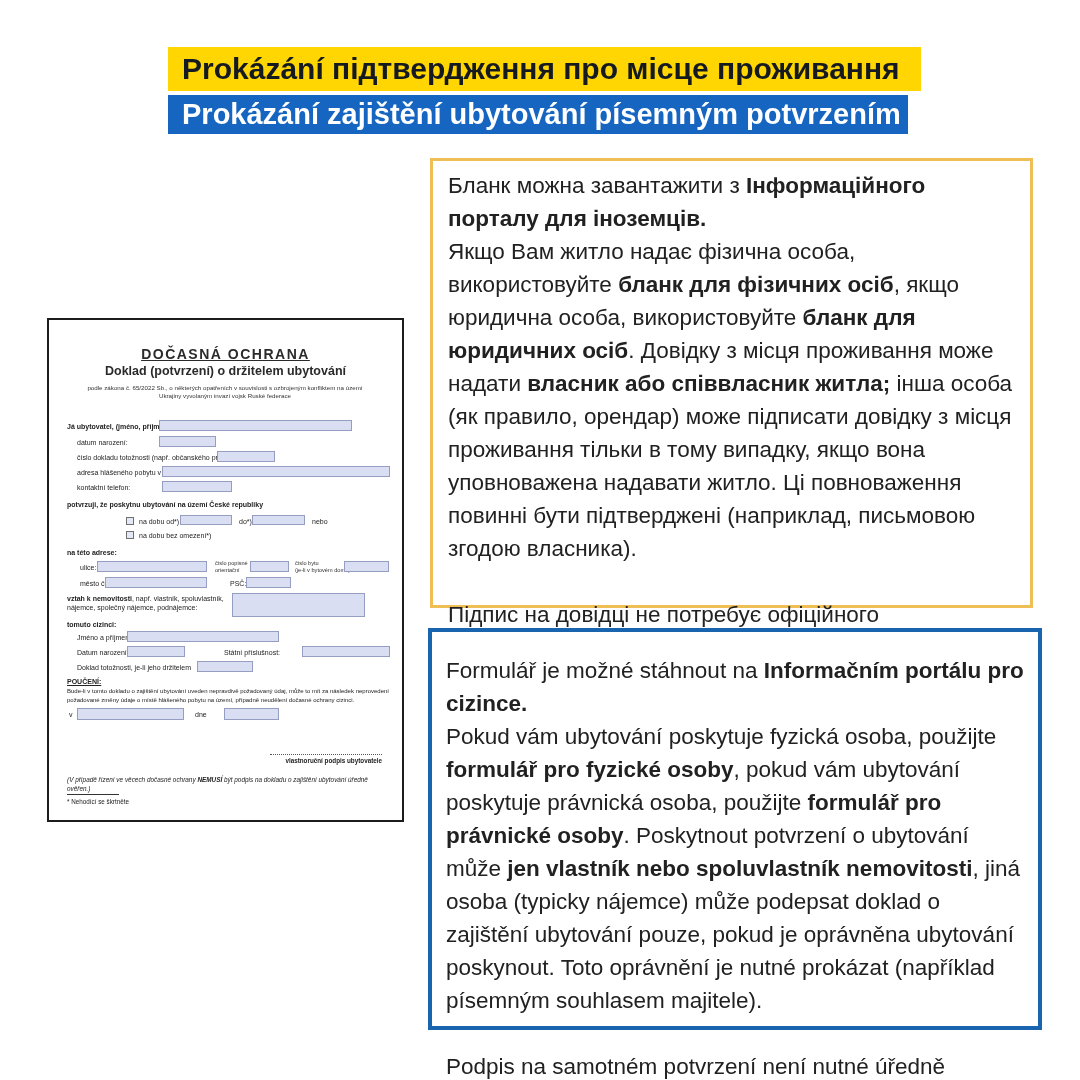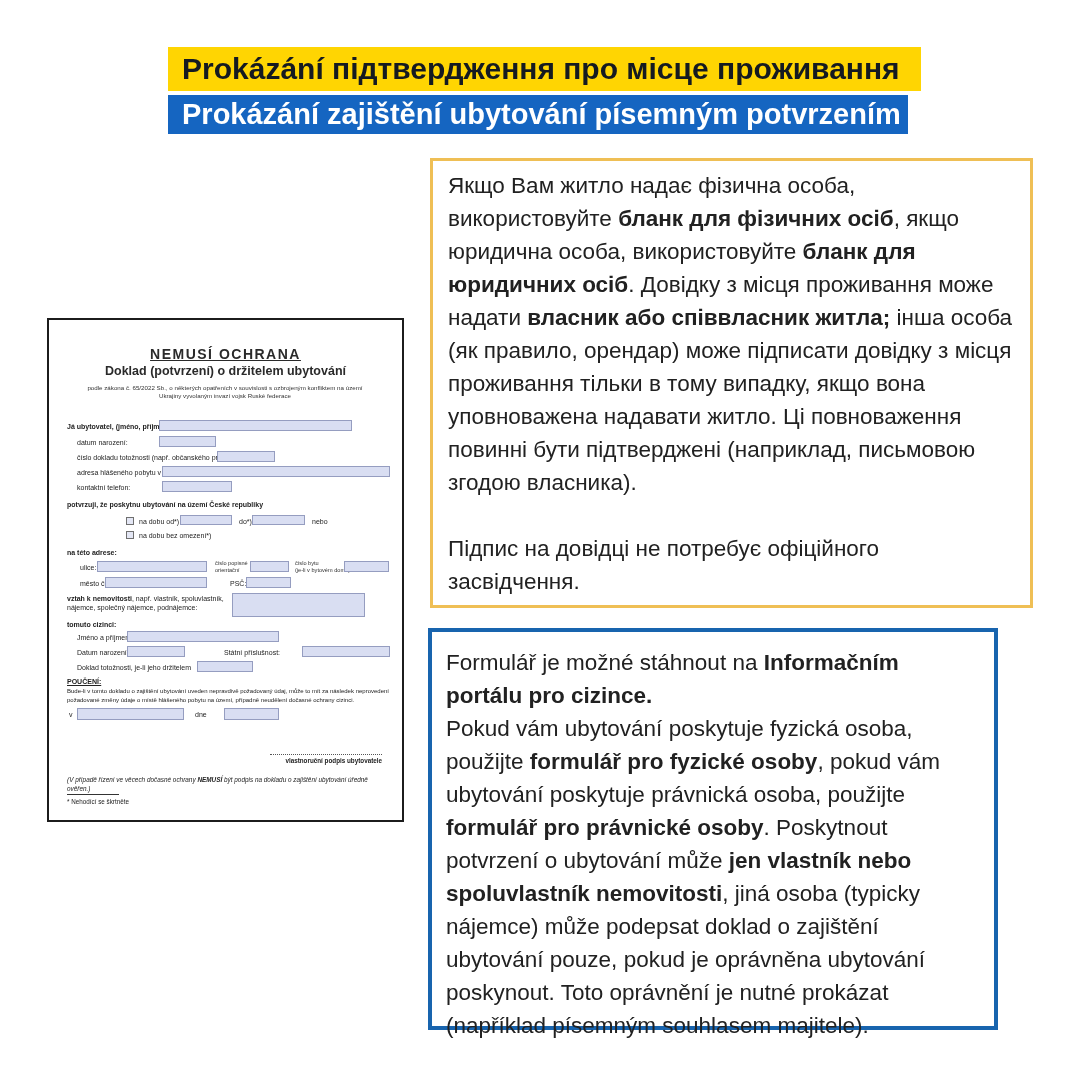--- a/index.html
+++ b/index.html
@@ -14,22 +14,22 @@
   .banner-ua { left:168px; top:47px; width:753px; height:44px;
                background:#FFD502; color:#151a21; font-size:30px; }
   .banner-cz { left:168px; top:95px; width:740px; height:39px;
                background:#1565C1; color:#ffffff; font-size:29px; }
 
   
   .info-box { position:absolute; background:#ffffff; box-sizing:border-box;
               color:#212121; font-size:22.5px; line-height:33px; }
   .box-ua { left:430px; top:158px; width:603px; height:450px;
             border:3px solid #EFBF55; padding:8px 15px; }
-  .box-cz { left:428px; top:628px; width:570px; height:402px;
-            border:4px solid #1864AE; padding:14px 14px; }
+  .box-cz { left:428px; top:628px; width:614px; height:402px;
+            border:4px solid #1864AE; padding:22px 14px; }
   .info-box p { margin:0; }
   .info-box p.gap { margin-top:33px; }
   .info-box b { font-weight:bold; }
 
   
   .form-panel { position:absolute; left:47px; top:318px; width:357px; height:504px;
                 background:#ffffff; border:2px solid #1c1c1c; box-sizing:border-box;
                 color:#2a2a2a; }
   .form-panel * { box-sizing:border-box; }
   .ft1 { position:absolute; top:26px; left:0; width:100%; text-align:center;
@@ -51,21 +51,21 @@
 </style>
 </head>
 <body>
 
 <div class="canvas">
 
   <div class="banner banner-ua">Prokázání підтвердження про місце проживання</div>
   <div class="banner banner-cz">Prokázání zajištění ubytování písemným potvrzením</div>
 
   <div class="form-panel">
-    <div class="ft1">NEMUSÍ OCHRANA</div>
+    <div class="ft1">DOČASNÁ OCHRANA</div>
     <div class="ft2">Doklad (potvrzení) o držitelem ubytování</div>
     <div class="fsub">podle zákona č. 65/2022 Sb., o některých opatřeních v souvislosti s ozbrojeným konfliktem na území Ukrajiny vyvolaným invazí vojsk Ruské federace</div>
 
     <span class="f-label b" style="top:103px;left:18px;">Já ubytovatel, (jméno, příjmení):</span>
     <div class="fld" style="top:100px;left:110px;width:193px;"></div>
 
     <span class="f-label" style="top:119px;left:28px;">datum narození:</span>
     <div class="fld" style="top:116px;left:110px;width:57px;"></div>
 
     <span class="f-label" style="top:134px;left:28px;">číslo dokladu totožnosti (např. občanského průkazu):</span>
@@ -132,20 +132,21 @@
     <div class="sig-line" style="top:434px;left:221px;width:112px;"></div>
     <span class="f-label b" style="top:437px;left:180px;width:153px;text-align:right;font-size:6.3px;">vlastnoruční podpis ubytovatele</span>
 
     <div class="f-note italic" style="top:456px;left:18px;width:325px;font-size:6.4px;text-align:left;">(V případě řízení ve věcech dočasné ochrany <b>NEMUSÍ</b> být podpis na dokladu o zajištění ubytování úředně ověřen.)</div>
 
     <div class="rule" style="top:474px;left:18px;width:52px;"></div>
     <span class="f-label" style="top:478px;left:18px;font-size:6.3px;">* Nehodící se škrtněte</span>
   </div>
 
   <div class="info-box box-ua">
+    <p>Бланк можна завантажити з <b>Інформаційного порталу для іноземців.</b></p>
     <p>Якщо Вам житло надає фізична особа, використовуйте <b>бланк для фізичних осіб</b>, якщо юридична особа, використовуйте <b>бланк для юридичних осіб</b>. Довідку з місця проживання може надати <b>власник або співвласник житла;</b> інша особа (як правило, орендар) може підписати довідку з місця проживання тільки в тому випадку, якщо вона уповноважена надавати житло. Ці повноваження повинні бути підтверджені (наприклад, письмовою згодою власника).</p>
     <p class="gap">Підпис на довідці не потребує офіційного засвідчення.</p>
   </div>
 
   <div class="info-box box-cz">
     <p>Formulář je možné stáhnout na <b>Informačním portálu pro cizince.</b></p>
     <p>Pokud vám ubytování poskytuje fyzická osoba, použijte <b>formulář pro fyzické osoby</b>, pokud vám ubytování poskytuje právnická osoba, použijte <b>formulář pro právnické osoby</b>. Poskytnout potvrzení o ubytování může <b>jen vlastník nebo spoluvlastník nemovitosti</b>, jiná osoba (typicky nájemce) může podepsat doklad o zajištění ubytování pouze, pokud je oprávněna ubytování poskynout. Toto oprávnění je nutné prokázat (například písemným souhlasem majitele).</p>
     <p class="gap">Podpis na samotném potvrzení není nutné úředně ověřovat.</p>
   </div>
 

